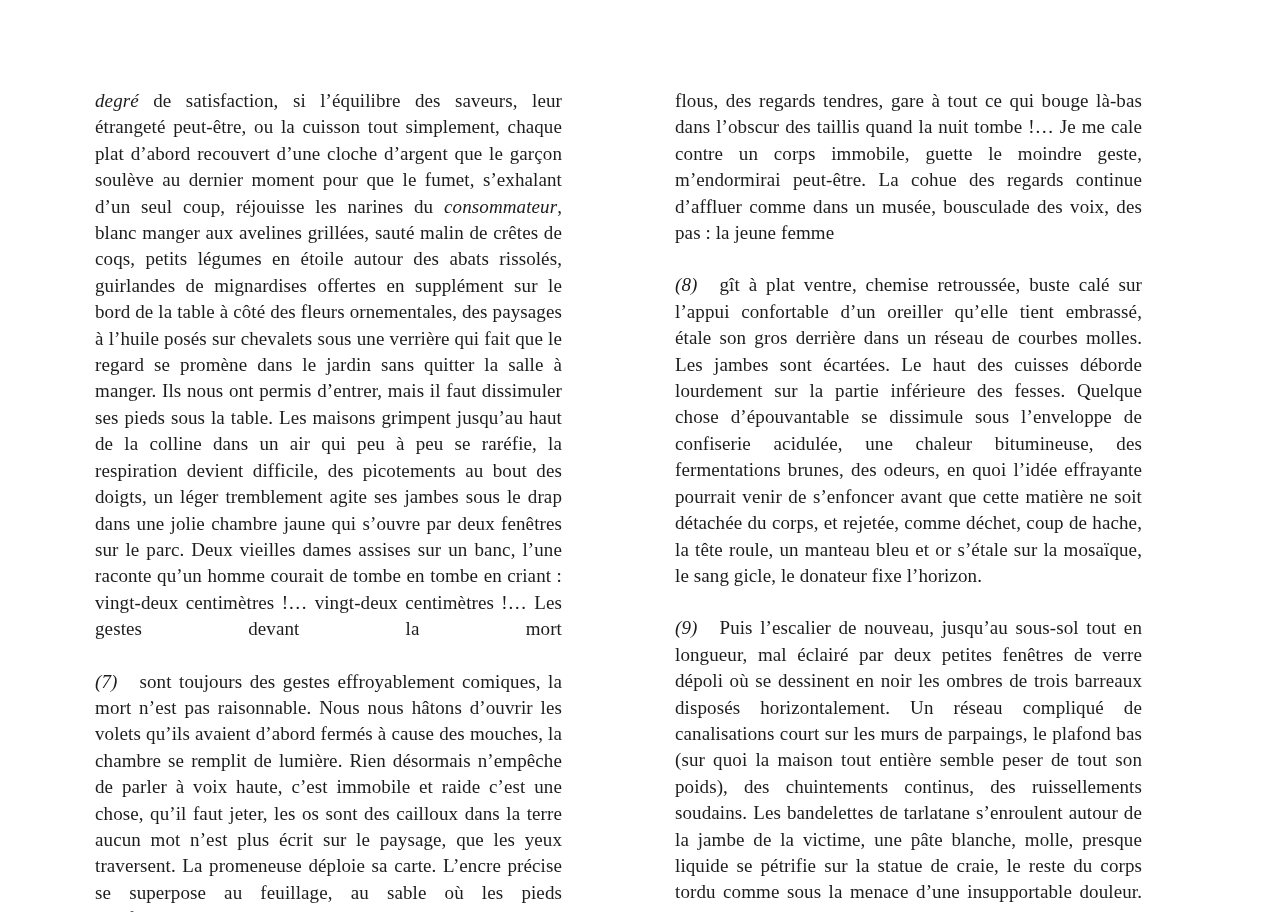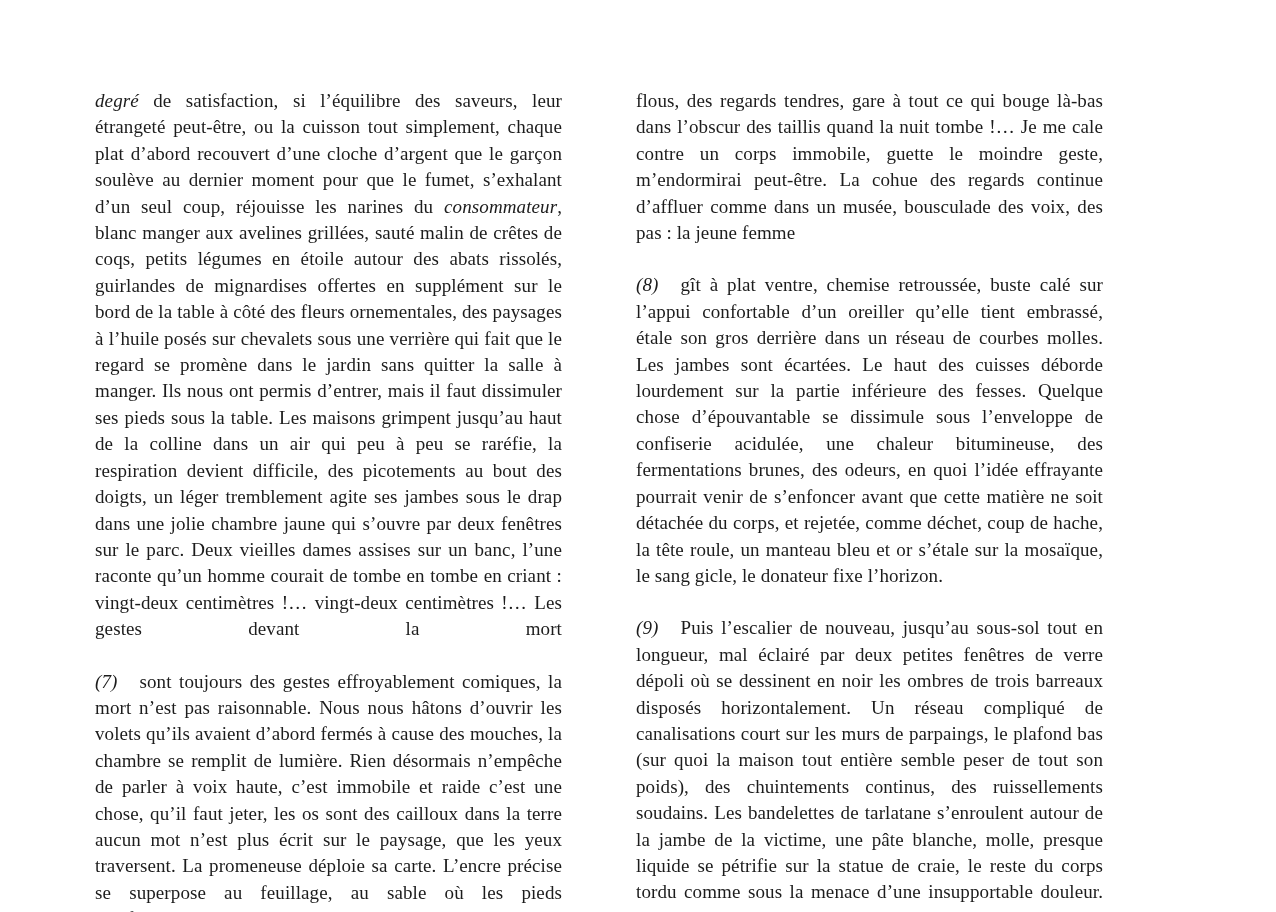--- a/index.html
+++ b/index.html
@@ -4,21 +4,21 @@
   <style>
     * { margin: 0; padding: 0; box-sizing: border-box; }
     html, body { width: 1276px; height: 912px; }
     body {
       background: #ffffff;
       color: #1c1c1c;
       font-family: "Liberation Serif", "DejaVu Serif", serif;
     }
     .spread {
       display: flex;
-      gap: 74px;
+      gap: 113px;
       padding: 88px 94px 0 95px;
       height: 912px;
     }
     .page {
       width: 467px;
       height: 778px;
       display: flex;
       flex-direction: column;
     }
     .page-text {

